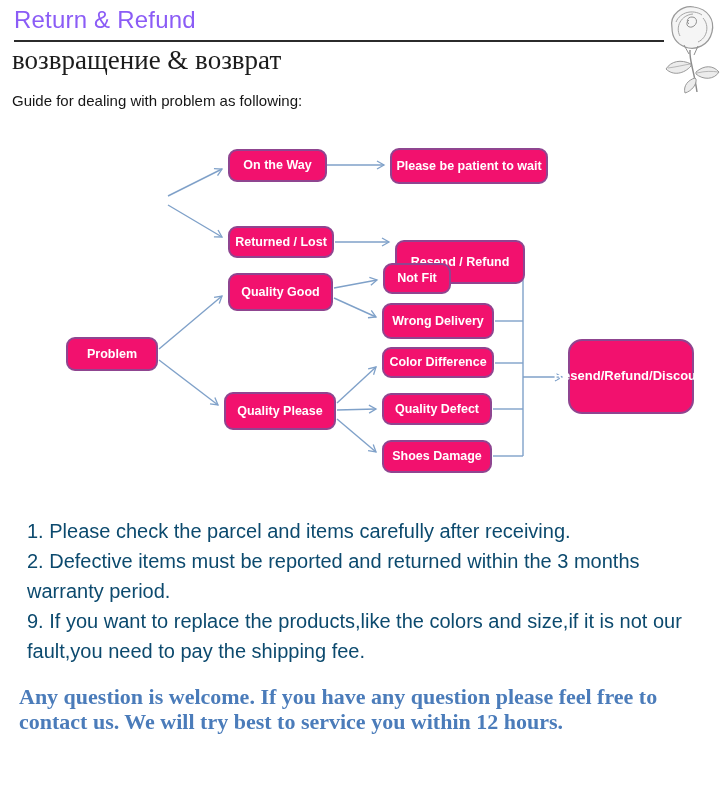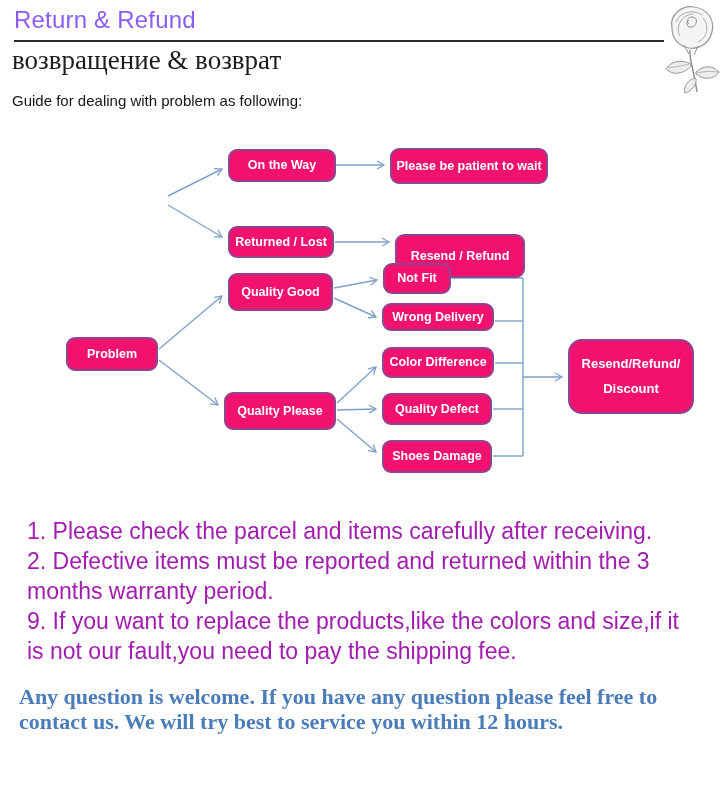--- a/index.html
+++ b/index.html
@@ -21,25 +21,25 @@
   .rose{position:absolute;right:2px;top:2px;width:66px;height:92px;}
 
   
   .flow-svg{position:absolute;left:0;top:0;width:724px;height:786px;pointer-events:none;}
   .node{
     position:absolute;box-sizing:border-box;display:flex;align-items:center;justify-content:center;
     background:var(--node-fill,#F2116E);border:2px solid var(--node-border,#8F4590);
     border-radius:9px;color:#fff;font-weight:700;font-size:12.5px;line-height:1.15;
     text-align:center;white-space:nowrap;
   }
-  .node.big{border-radius:14px;flex-direction:column;white-space:normal;font-size:13px;line-height:1.9;}
+  .node.big{border-radius:14px;flex-direction:row;white-space:normal;font-size:13px;line-height:1.9;}
 
   
   .notes{position:absolute;left:27px;top:516px;width:666px;}
-  .notes p{margin:0;font-size:23px;line-height:30px;color:#a21caf;}
+  .notes p{margin:0;font-size:20px;line-height:30px;color:#0c4a6e;}
 
   
   .contact{
     position:absolute;left:19px;top:684px;width:694px;margin:0;
     font-family:"Liberation Serif",serif;font-weight:700;font-size:22px;line-height:25px;
     color:var(--contact-text,#4B7CBA);
   }
 </style>
 </head>
 <body>
@@ -88,27 +88,27 @@
       <line x1="452" y1="278" x2="523" y2="278"></line>
       <line x1="495" y1="321" x2="523" y2="321"></line>
       <line x1="495" y1="363" x2="523" y2="363"></line>
       <line x1="493" y1="409" x2="523" y2="409"></line>
       <line x1="493" y1="456" x2="523" y2="456"></line>
       <line x1="523" y1="278" x2="523" y2="456"></line>
       <line x1="523" y1="377" x2="562" y2="377" marker-end="url(#arw)"></line>
     </g>
   </svg>
 
-  <div class="node" style="left:228px;top:149px;width:108px;height:33px;text-align:right;">On the Way</div>
+  <div class="node" style="left:228px;top:149px;width:99px;height:33px;text-align:right;">On the Way</div>
   <div class="node" style="left:390px;top:148px;width:158px;height:36px;">Please be patient to wait</div>
   <div class="node" style="left:228px;top:226px;width:106px;height:32px;">Returned / Lost</div>
-  <div class="node" style="left:395px;top:234px;width:130px;height:44px;">Resend / Refund</div>
+  <div class="node" style="left:395px;top:240px;width:130px;height:44px;">Resend / Refund</div>
   <div class="node" style="left:228px;top:273px;width:105px;height:38px;">Quality Good</div>
   <div class="node" style="left:383px;top:263px;width:68px;height:31px;">Not Fit</div>
-  <div class="node" style="left:382px;top:303px;width:112px;height:28px;">Wrong Delivery</div>
+  <div class="node" style="left:382px;top:303px;width:112px;height:36px;">Wrong Delivery</div>
   <div class="node" style="left:66px;top:337px;width:92px;height:34px;">Problem</div>
   <div class="node" style="left:382px;top:347px;width:112px;height:31px;">Color Difference</div>
   <div class="node" style="left:224px;top:392px;width:112px;height:38px;">Quality Please</div>
   <div class="node" style="left:382px;top:393px;width:110px;height:32px;">Quality Defect</div>
   <div class="node" style="left:382px;top:440px;width:110px;height:33px;">Shoes Damage</div>
   <div class="node big" style="left:568px;top:339px;width:126px;height:75px;">
     <span>Resend/Refund/</span>
     <span>Discount</span>
   </div>
 

